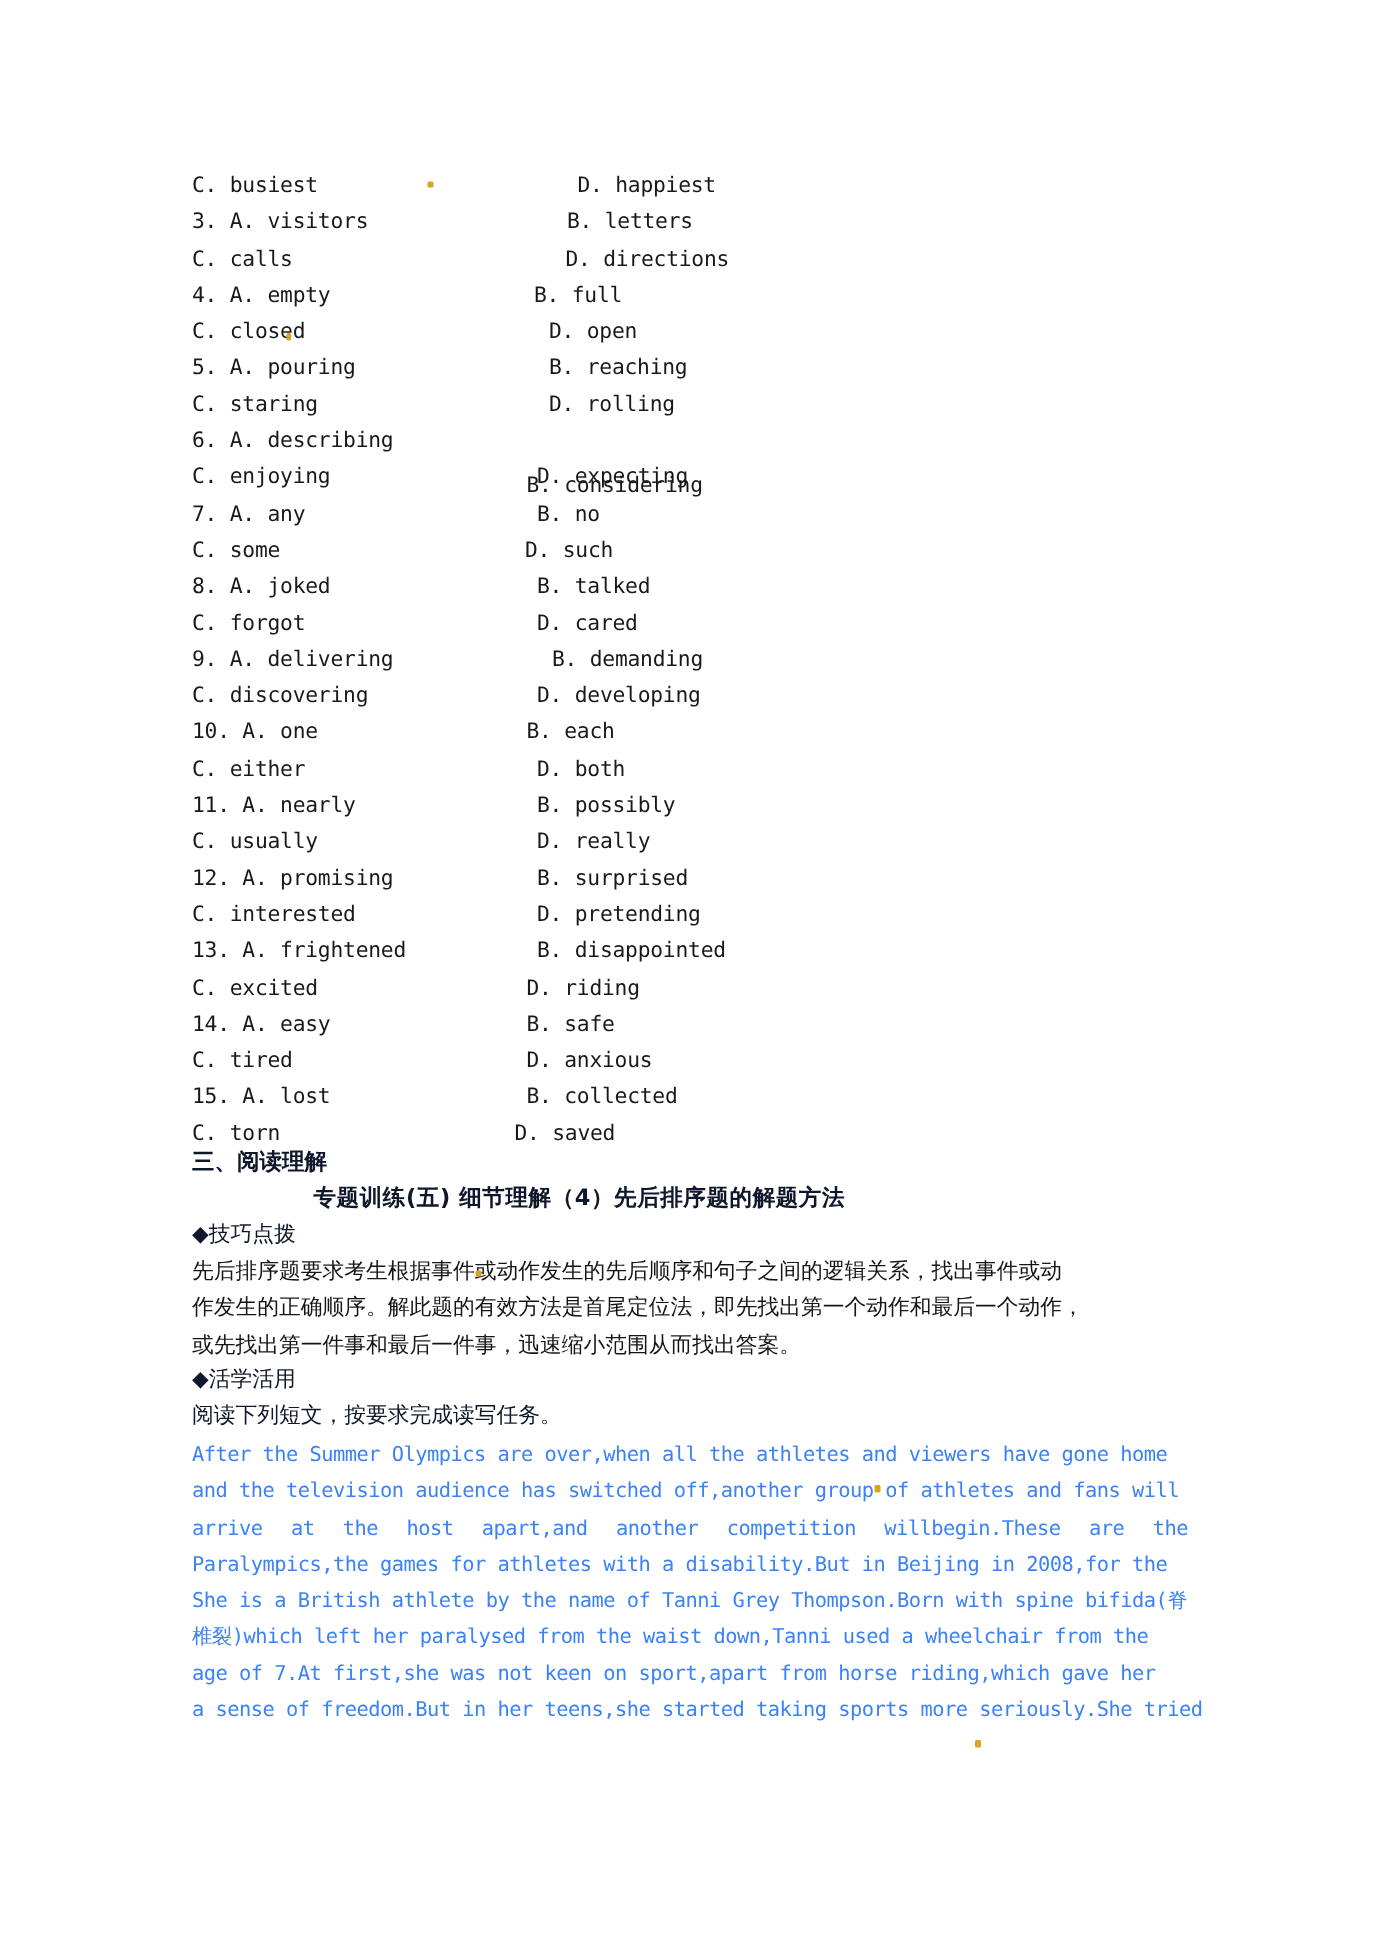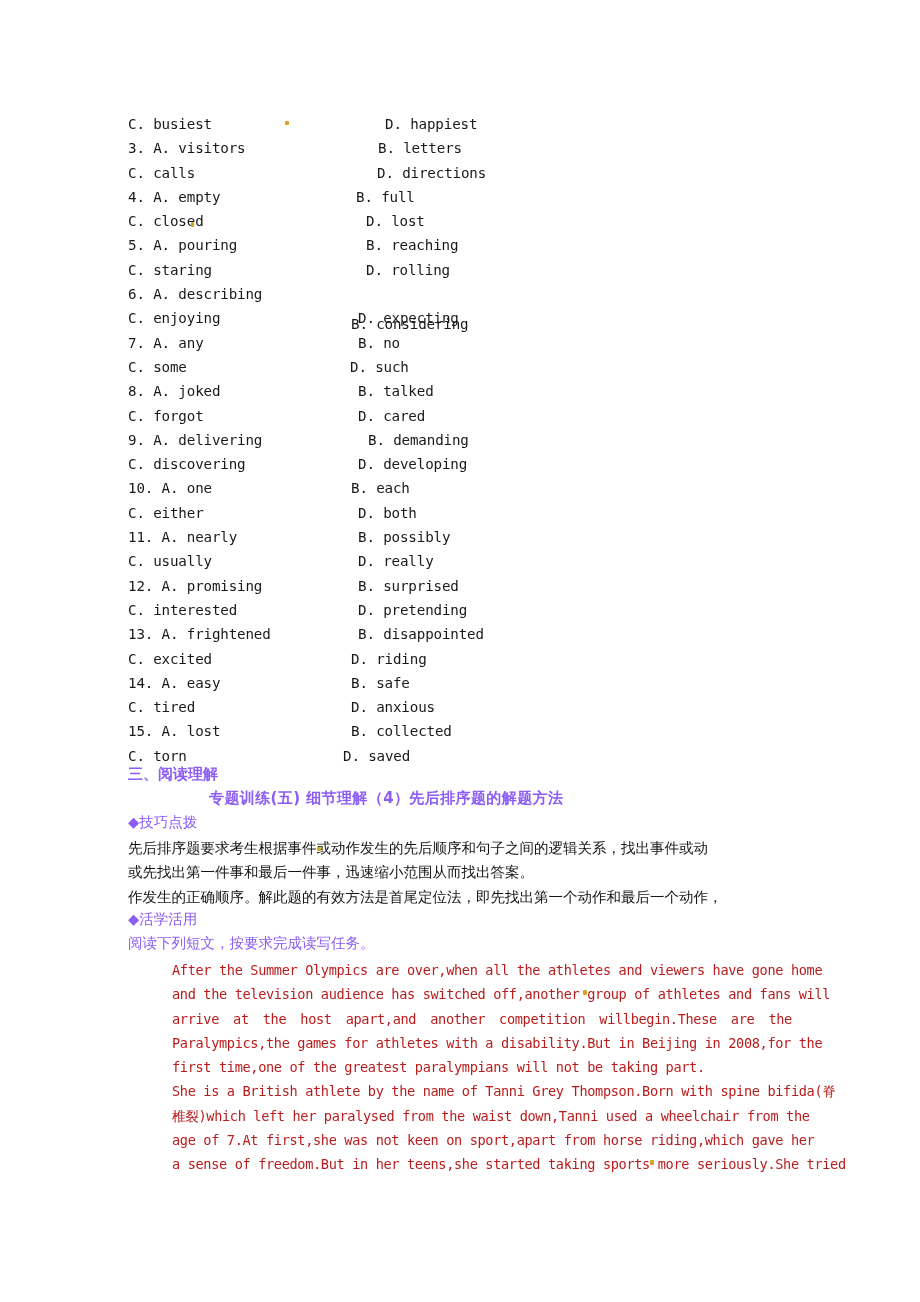--- a/index.html
+++ b/index.html
@@ -53,21 +53,21 @@
     position: absolute;
     background: #d8a520;
     border-radius: 1px;
   }
 
   
   .cn {
     position: absolute;
     font-family: "DejaVu Sans", "Liberation Sans", sans-serif;
     font-size: 14.5px;
-    color: #8b5cf6;
+    color: #0f172a;
     white-space: nowrap;
   }
   .cn-bold { font-weight: bold; }
 
   .sec-head {
     left: 128px;
     top: 765px;
     font-size: 15px;
   }
   .topic-title {
@@ -114,24 +114,23 @@
     position: absolute;
     left: 128px;
     width: 664px;
   }
   .en-line {
     height: 24.3px;
     line-height: 24.3px;
     font-family: "DejaVu Sans Mono", "Liberation Mono", monospace;
     font-size: 13.6px;
     letter-spacing: -0.35px;
-    color: #b91c1c;
+    color: #3b82f6;
     white-space: nowrap;
     display: flex;
-    margin-left: 44px;
   }
   .en-line.justify {
     display: flex;
     justify-content: space-between;
   }
   .en-line.flush {
     display: block;
   }
   .en-word { display: inline-block; }
 </style>
@@ -152,21 +151,21 @@
       <div class="mc-row">
         <span class="opt opt-a">C. calls</span>
         <span class="opt opt-b" style="left: 238px; margin-left: 11px;">D. directions</span>
       </div>
       <div class="mc-row">
         <span class="opt opt-a">4. A. empty</span>
         <span class="opt opt-b" style="left: 228px;">B. full</span>
       </div>
       <div class="mc-row">
         <span class="opt opt-a">C. closed</span>
-        <span class="opt opt-b" style="left: 238px;">D. lost</span>
+        <span class="opt opt-b" style="left: 238px;">D. open</span>
       </div>
       <div class="mc-row">
         <span class="opt opt-a">5. A. pouring</span>
         <span class="opt opt-b" style="left: 238px;">B. reaching</span>
       </div>
       <div class="mc-row">
         <span class="opt opt-a">C. staring</span>
         <span class="opt opt-b" style="left: 238px;">D. rolling</span>
       </div>
       <div class="mc-row">
@@ -252,22 +251,22 @@
     </div>
 
   <div class="cn cn-bold sec-head">三、阅读理解</div>
 
   <div class="cn topic-title">专题训练(五)    细节理解（4）先后排序题的解题方法</div>
 
   <div class="cn tip-head">◆技巧点拨</div>
 
   <div class="cn-para">
       <div class="cn-line">先后排序题要求考生根据事件或动作发生的先后顺序和句子之间的逻辑关系，找出事件或动</div>
+      <div class="cn-line">作发生的正确顺序。解此题的有效方法是首尾定位法，即先找出第一个动作和最后一个动作，</div>
       <div class="cn-line">或先找出第一件事和最后一件事，迅速缩小范围从而找出答案。</div>
-      <div class="cn-line">作发生的正确顺序。解此题的有效方法是首尾定位法，即先找出第一个动作和最后一个动作，</div>
     </div>
 
   <div class="cn apply-head">◆活学活用</div>
 
   <div class="cn cn-instr">阅读下列短文，按要求完成读写任务。</div>
 
   <div class="en-para" style="top: 958px;">
       <div class="en-line flush">After the Summer Olympics are over,when all the athletes and viewers have gone home</div>
       <div class="en-line flush">and the television audience has switched off,another group of athletes and fans will</div>
       <div class="en-line justify">
@@ -276,21 +275,20 @@
         <span class="en-word">the</span>
         <span class="en-word">host</span>
         <span class="en-word">apart,and</span>
         <span class="en-word">another</span>
         <span class="en-word">competition</span>
         <span class="en-word">willbegin.These</span>
         <span class="en-word">are</span>
         <span class="en-word">the</span>
       </div>
       <div class="en-line flush">Paralympics,the games for athletes with a disability.But in Beijing in 2008,for the</div>
-      <div class="en-line flush">first time,one of the greatest paralympians will not be taking part.</div>
       <div class="en-line flush">She is a British athlete by the name of Tanni Grey  Thompson.Born with spine bifida(脊</div>
       <div class="en-line flush">椎裂)which left her paralysed from the waist down,Tanni used a wheelchair from the</div>
       <div class="en-line flush">age of 7.At first,she was not keen on sport,apart from horse  riding,which gave her</div>
       <div class="en-line flush">a sense of freedom.But in her teens,she started taking sports more seriously.She tried</div>
     </div>
 
   <div id="artifact-layer">
       <div class="speck" style="left: 285px; top: 121px; width: 4px; height: 4px; background: rgb(216, 165, 32);"></div>
       <div class="speck" style="left: 191px; top: 222px; width: 3px; height: 5px; background: rgb(216, 165, 32);"></div>
       <div class="speck" style="left: 317px; top: 847px; width: 4px; height: 4px; background: rgb(216, 165, 32);"></div>

